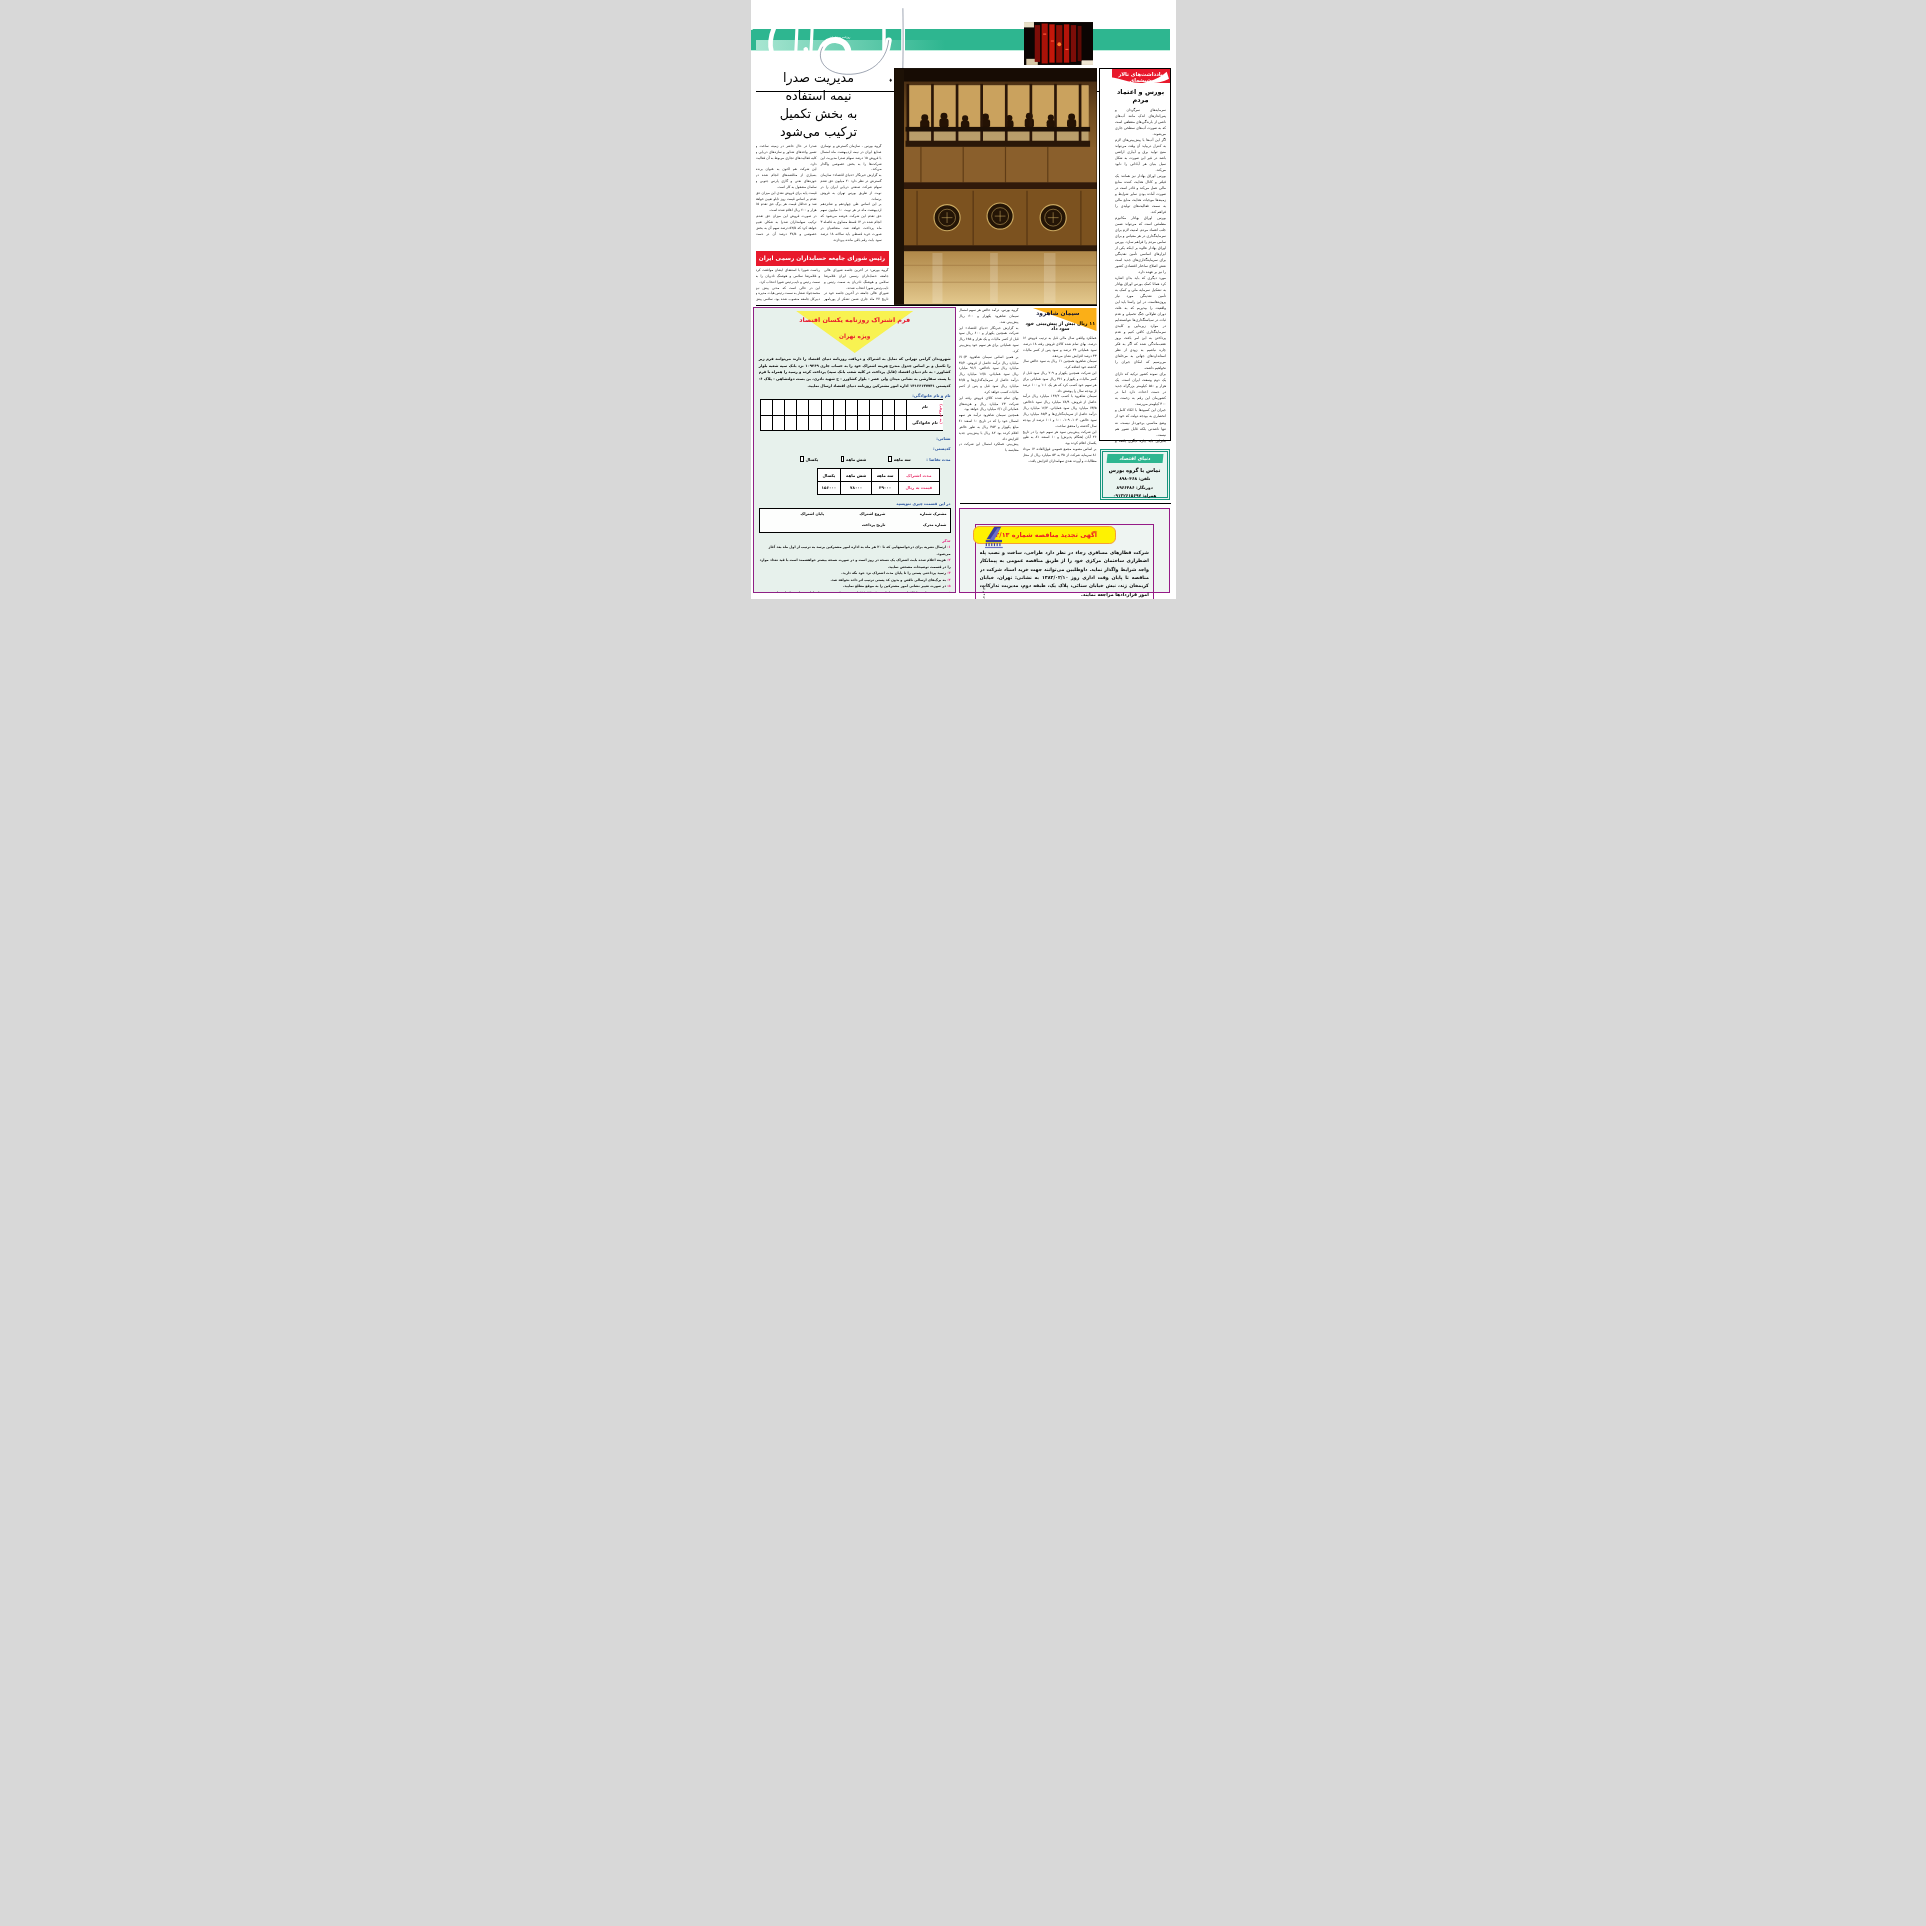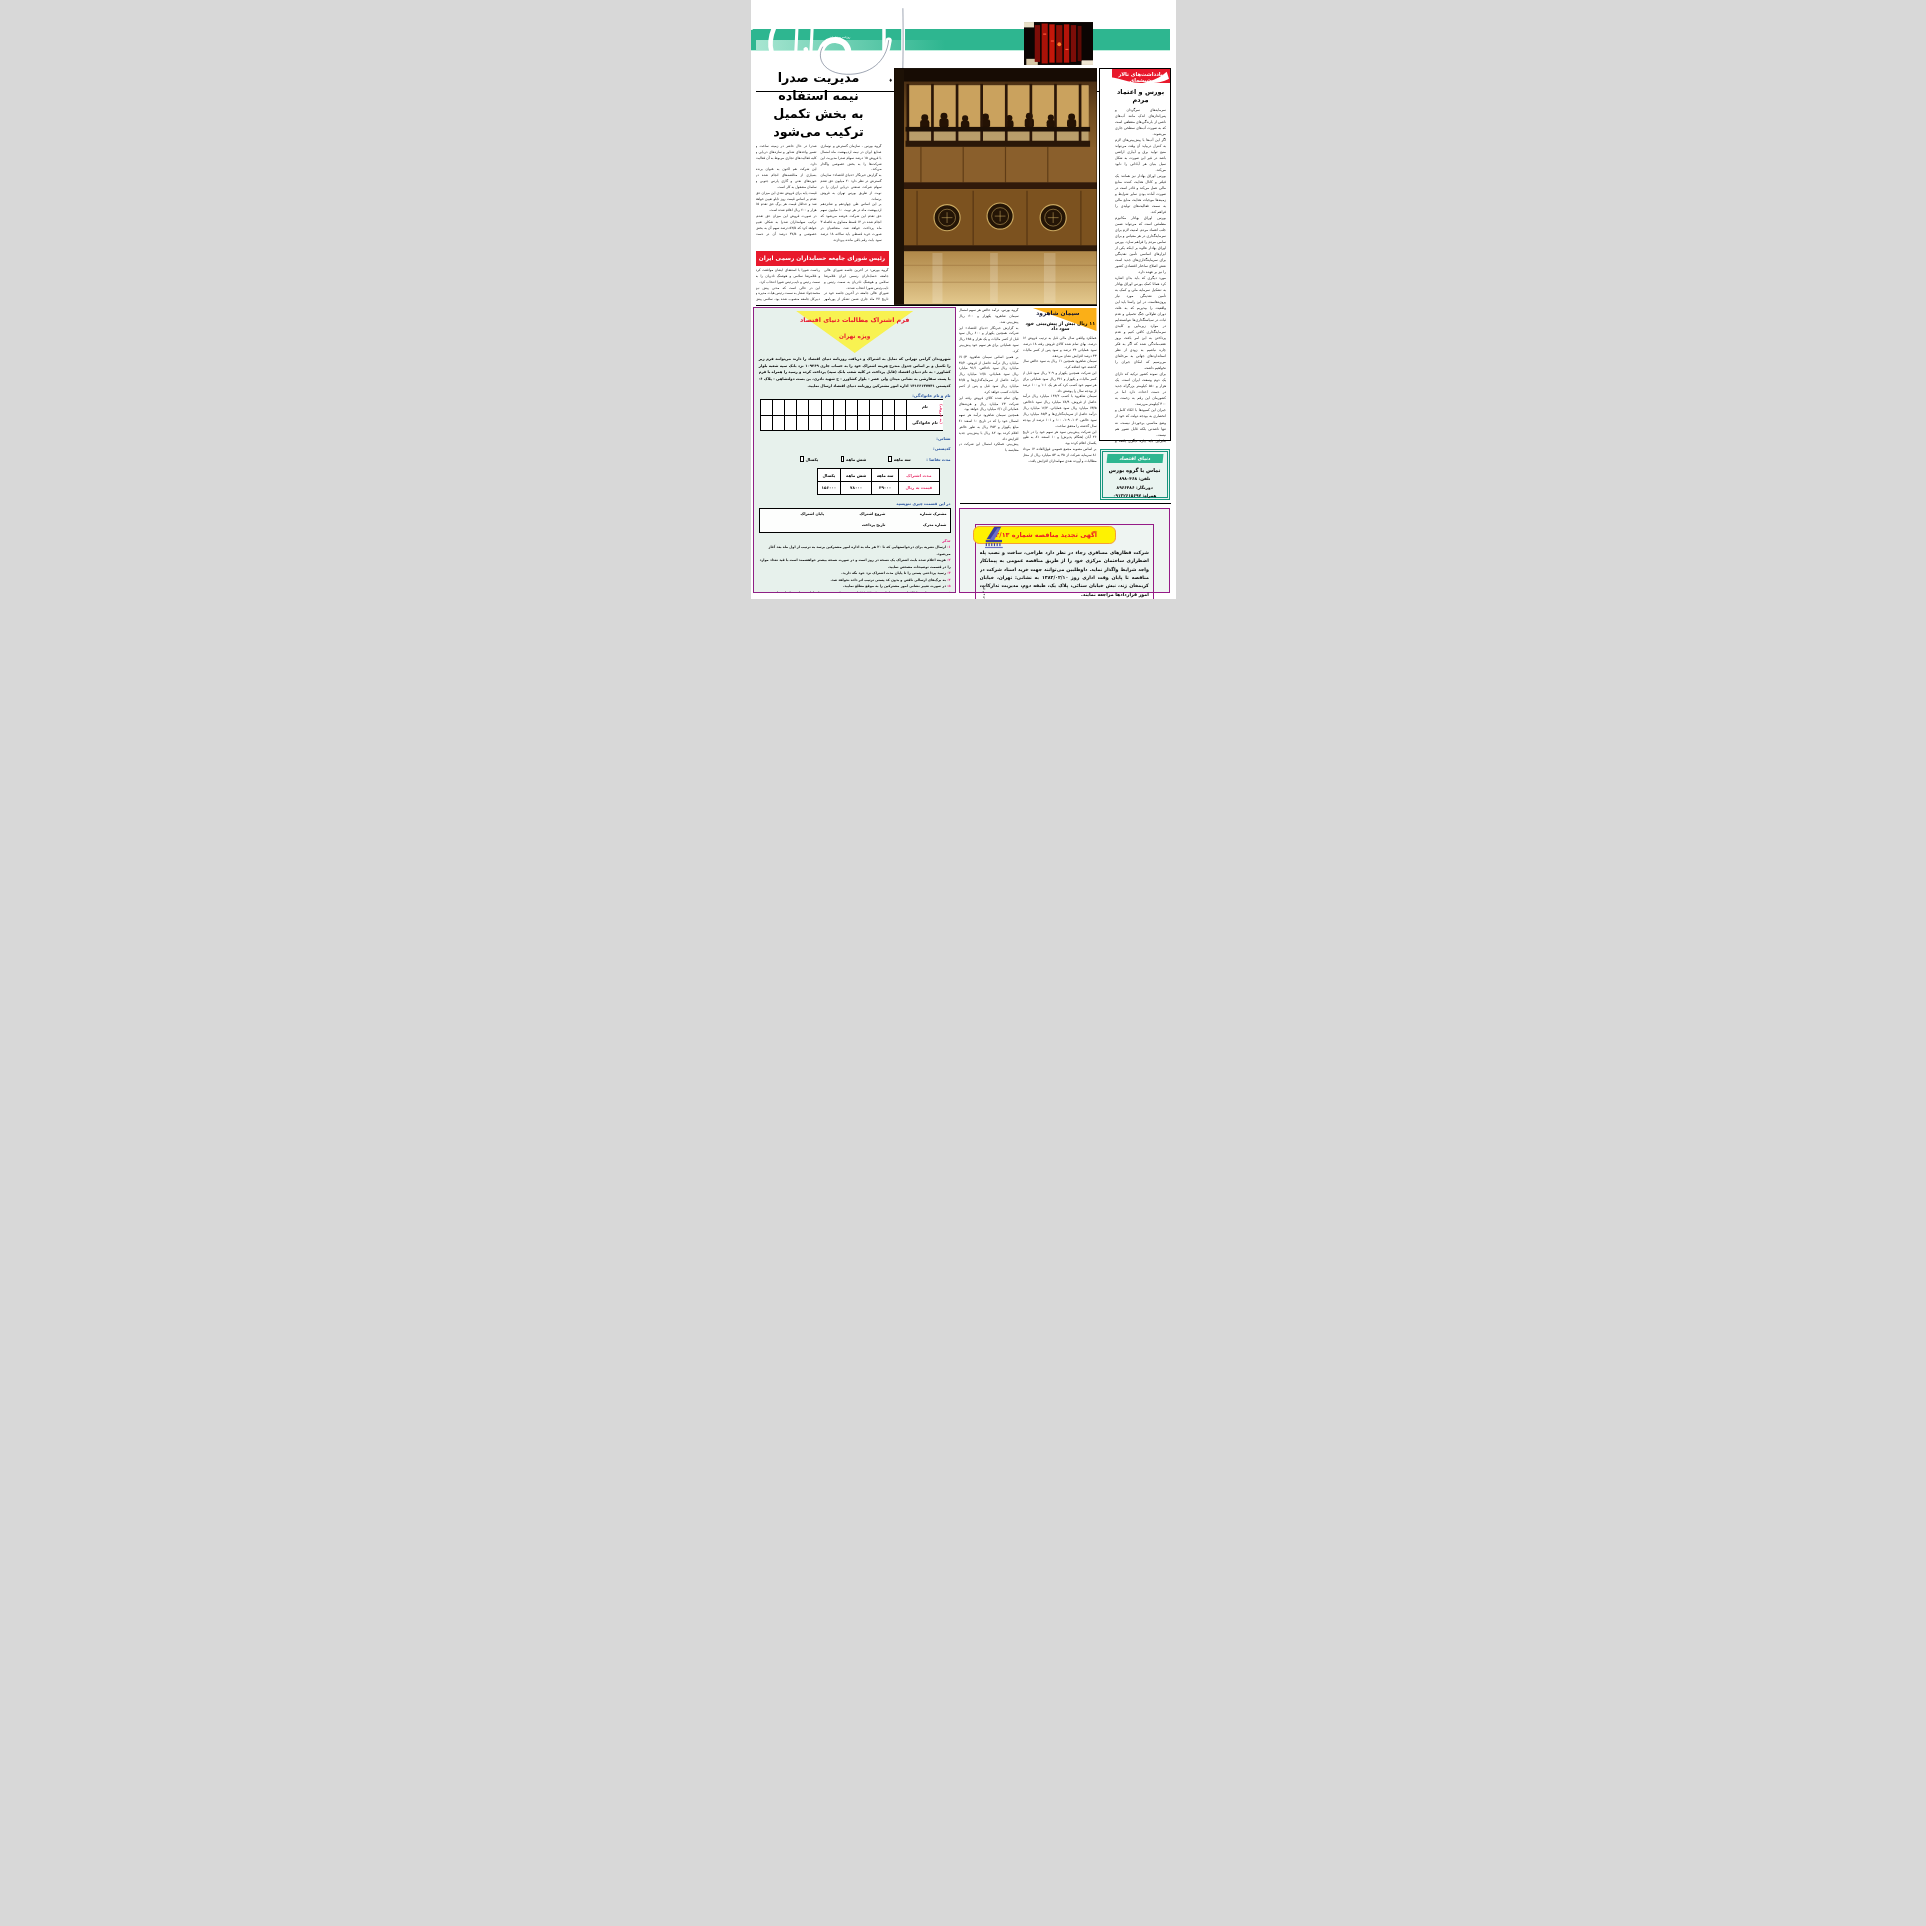--- a/index.html
+++ b/index.html
@@ -22,21 +22,21 @@
   #sidebar-title { font-size:6.5px; font-weight:900; text-align:center; margin:5.4px 1.5px 2.3px; }
   #sidebar-body { font-size:3.5px; line-height:1.72; padding:0 3.5px; color:#111; }
   
   #contact { border:1.5px solid #17947d; background:#e9f4f0; padding:1.2px; }
   #contact .inner { border:0.4px solid #17947d; height:100%; text-align:center; padding-top:2.3px; }
   #contact .logo-band { background:#2eb690; width:88%; margin:0 auto; height:9.2px; color:#fff;
                         font-weight:bold; font-size:5px; line-height:9.2px; transform:skewX(-6deg); }
   #contact .title { font-size:5.2px; font-weight:900; margin-top:3.1px; }
   #contact .line { font-size:4.2px; font-weight:bold; margin-top:3.5px; }
   
-  #headline { font-weight:700; font-size:12.7px; line-height:1.42; text-align:center; color:#000; }
+  #headline { font-weight:400; font-size:12.7px; line-height:1.42; text-align:center; color:#000; }
   .article { font-size:3.4px; line-height:1.72; color:#111; }
   .two-col { column-count:2; column-gap:3.9px; }
   .red-banner { background:#e8192c; color:#fff; font-weight:bold; text-align:center; }
   
   #cement-box { background:#fff; border-bottom:0.4px solid #fff; }
   #cement-yellow { position:absolute; inset:0; background:#fbaf17;
                    clip-path:polygon(14% 0, 100% 0, 100% 94%, 14% 0); }
   #cement-title { position:absolute; top:1.5px; right:3.1px; left:0; text-align:center; font-size:5.8px;
                   font-weight:900; color:#0d1030; z-index:2; }
   #cement-sub { position:absolute; bottom:1.9px; right:0; left:1.5px; text-align:center; font-size:4.8px;
@@ -307,21 +307,21 @@
 سیمان شاهرود همچنین ۱۱ ریال به سود خالص سال گذشته خود اضافه کرد.
 این شرکت همچنین یکهزار و ۲۰۹ ریال سود قبل از کسر مالیات و یکهزار و ۳۶۱ ریال سود عملیاتی برای هر سهم خود کسب کرد که هر یک ۱۰۱ و ۱۰۰ درصد از بودجه سال را پوشش داد.
 سیمان شاهرود با کسب ۱۴۶/۲ میلیارد ریال درآمد حاصل از فروش، ۷۸/۹ میلیارد ریال سود ناخالص، ۷۳/۵ میلیارد ریال سود عملیاتی، ۱۶/۴ میلیارد ریال درآمد حاصل از سرمایه‌گذاری‌ها و ۶۵/۳ میلیارد ریال سود خالص، ۱۰۴، ۱۰۹، ۱۰۰ و ۱۰۱ درصد از بودجه سال گذشته را محقق ساخت.
 این شرکت پیش‌بینی سود هر سهم خود را در تاریخ ۲۶ آبان (هنگام پذیرش) و ۱۰ اسفند ۸۱ به طور یکسان اعلام کرده بود.
 بر اساس مصوبه مجمع عمومی فوق‌العاده ۱۲ مرداد ۸۱ سرمایه شرکت از ۴۵ به ۵۴ میلیارد ریال از محل مطالبات و آورده نقدی سهامداران افزایش یافت.</div>
 
   <div class="abs" id="form-box" style="left:2.7px; top:307px; width:203px; height:286px;">
     <div id="form-inner">
       <div id="form-tri">
         <div class="tri"></div>
-        <div class="t1">فرم اشتراک مطالبات دنیای اقتصاد</div>
+        <div class="t1">فرم اشتراک روزنامه یکسان اقتصاد</div>
         <div class="t2">ویژه تهران</div>
       </div>
       <p id="form-intro">شهروندان گرامی تهرانی که تمایل به اشتراک و دریافت روزنامه دنیای اقتصاد را دارند می‌توانند فرم زیر را تکمیل و بر اساس جدول مندرج هزینه اشتراک خود را به حساب جاری ۱۰۹۳۶۹ نزد بانک سپه شعبه بلوار کشاورز - به نام دنیای اقتصاد (قابل پرداخت در کلیه شعب بانک سپه) پرداخت کرده و رسید را همراه با فرم با پست سفارشی به نشانی میدان ولی عصر - بلوار کشاورز - خ شهید نادری، بن بست دولتشاهی - پلاک ۶- کدپستی ۱۴۱۶۶۱۴۷۷۴۱ اداره امور مشترکین روزنامه دنیای اقتصاد ارسال نمایید.</p>
 
       <div class="blue-label" style="margin-top:3.9px;">نام و نام خانوادگی:</div>
 
       <div id="name-grid">
         <div id="harf">(به حروف)</div>
         <div class="row">
           <div class="lab">نام</div>

